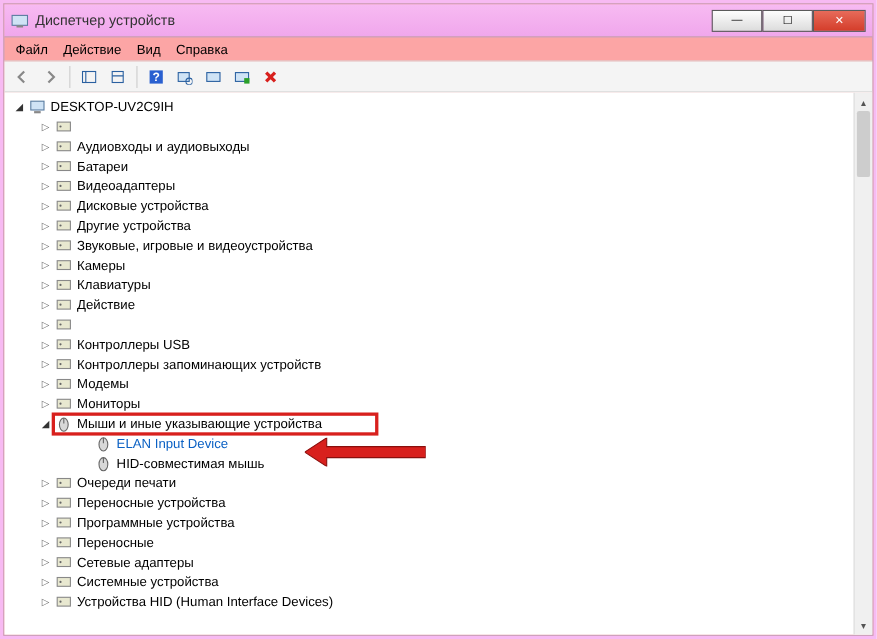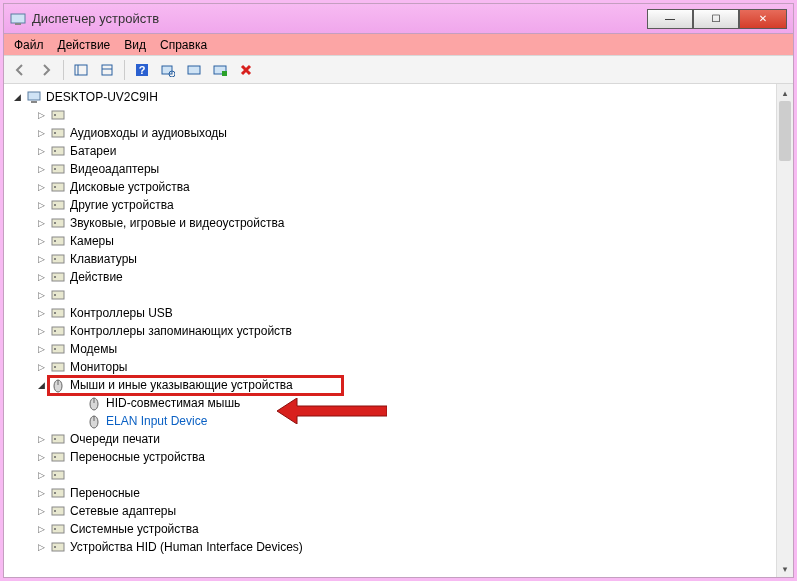--- a/index.html
+++ b/index.html
@@ -301,29 +301,29 @@
             <line x1="8" y1="3" x2="8" y2="8" stroke="#666"></line>
           </svg>
           <span>Мыши и иные указывающие устройства</span>
         </div>
         <div class="node indent2">
           <span class="arrow"></span>
           <svg class="dicon" viewBox="0 0 16 16">
             <ellipse cx="8" cy="9" rx="4" ry="6" fill="#d8d8d8" stroke="#666"></ellipse>
             <line x1="8" y1="3" x2="8" y2="8" stroke="#666"></line>
           </svg>
-          <span>HID-совместимая мышь</span>
+          <span class="selected">ELAN Input Device</span>
         </div>
         <div class="node indent2">
           <span class="arrow"></span>
           <svg class="dicon" viewBox="0 0 16 16">
             <ellipse cx="8" cy="9" rx="4" ry="6" fill="#d8d8d8" stroke="#666"></ellipse>
             <line x1="8" y1="3" x2="8" y2="8" stroke="#666"></line>
           </svg>
-          <span class="selected">ELAN Input Device</span>
+          <span>HID-совместимая мышь</span>
         </div>
         <div class="node indent1">
           <span class="arrow">▷</span>
           <svg class="dicon" viewBox="0 0 16 16">
             <rect x="2" y="4" width="12" height="8" fill="#e8e8d0" stroke="#888"></rect>
             <circle cx="5" cy="8" r="1" fill="#666"></circle>
           </svg>
           <span>Очереди печати</span>
         </div>
         <div class="node indent1">
@@ -333,20 +333,21 @@
             <circle cx="5" cy="8" r="1" fill="#666"></circle>
           </svg>
           <span>Переносные устройства</span>
         </div>
         <div class="node indent1">
           <span class="arrow">▷</span>
           <svg class="dicon" viewBox="0 0 16 16">
             <rect x="2" y="4" width="12" height="8" fill="#e8e8d0" stroke="#888"></rect>
             <circle cx="5" cy="8" r="1" fill="#666"></circle>
           </svg>
+          <span>Программные устройства</span>
         </div>
         <div class="node indent1">
           <span class="arrow">▷</span>
           <svg class="dicon" viewBox="0 0 16 16">
             <rect x="2" y="4" width="12" height="8" fill="#e8e8d0" stroke="#888"></rect>
             <circle cx="5" cy="8" r="1" fill="#666"></circle>
           </svg>
           <span>Переносные</span>
         </div>
         <div class="node indent1">

